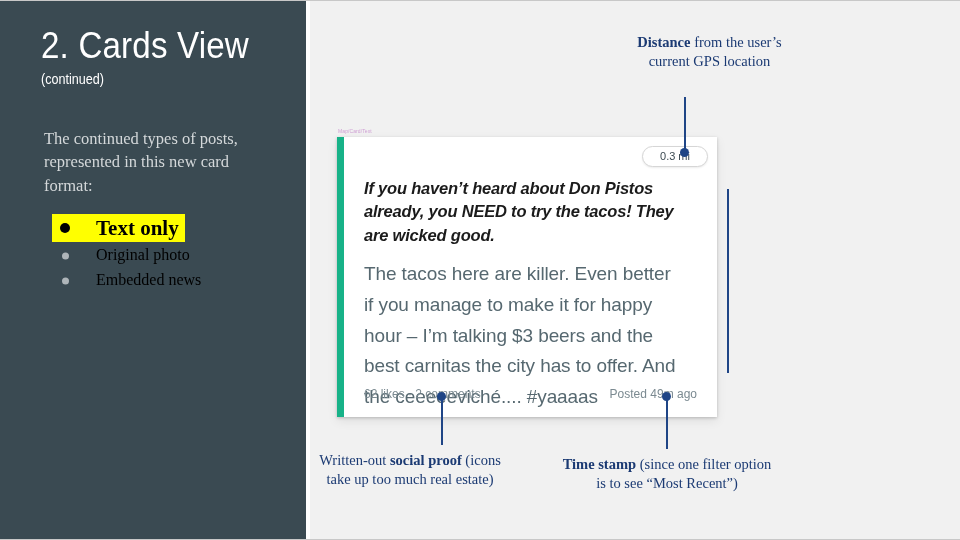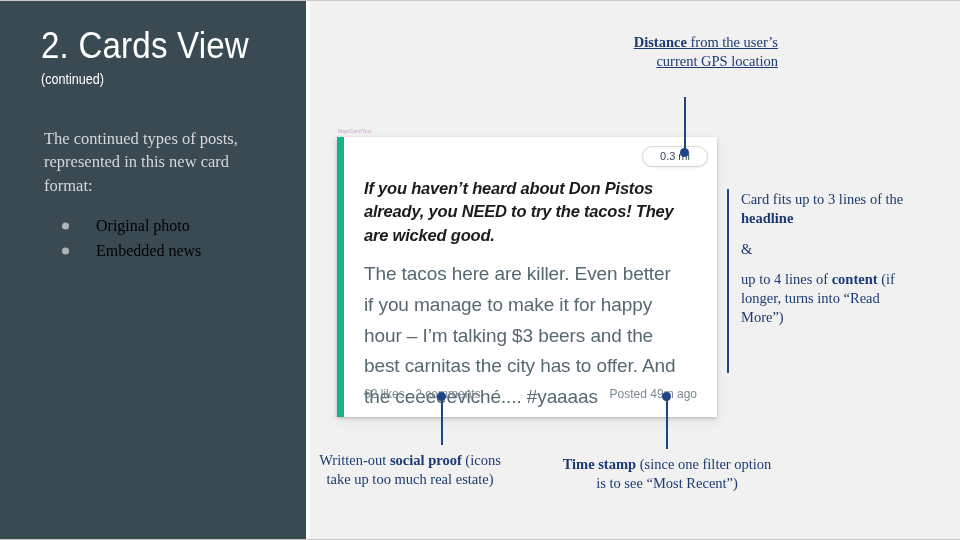--- a/index.html
+++ b/index.html
@@ -202,25 +202,24 @@
   .annot {
     position: absolute;
     font-family: "Liberation Serif", serif;
     color: #1b3a73;
     font-size: 14.5px;
     line-height: 1.32;
   }
   .annot b { font-weight: bold; }
 
   #annot-distance {
-    left: 593px;
+    left: 617px;
     top: 32px;
     width: 185px;
-    text-align: right;
-    text-decoration: underline;
+    text-align: center;
   }
   #annot-right {
     left: 741px;
     top: 189px;
     width: 180px;
     text-align: left;
     line-height: 1.33;
   }
   #annot-right .gap { display: block; height: 11px; }
   #annot-social {
@@ -264,20 +263,24 @@
 <div id="slide">
 
   <div id="left-panel"></div>
   <div id="panel-divider"></div>
 
   <div class="slide-title">2.  Cards View</div>
   <div class="slide-subtitle">(continued)</div>
   <div class="panel-body">The continued types of posts, represented in this new card format:</div>
 
   <ul class="bullets">
+    <li class="highlight">
+      <span class="dot"></span>
+      <span>Text only</span>
+    </li>
     <li>
       <span class="dot"></span>
       <span>Original photo</span>
     </li>
     <li>
       <span class="dot"></span>
       <span>Embedded news</span>
     </li>
   </ul>
 
@@ -302,28 +305,20 @@
   <div class="leader" id="leader-social"></div>
   <div class="leader-dot" id="leader-social-dot"></div>
 
   <div class="leader" id="leader-time"></div>
   <div class="leader-dot" id="leader-time-dot"></div>
 
   <div class="annot" id="annot-distance">
     <b>Distance</b><span> from the user’s current GPS location</span>
   </div>
 
-  <div class="annot" id="annot-right">
-    <span>Card fits up to 3 lines of the </span><b>headline</b>
-    <span class="gap"></span>
-    <span>&amp;</span>
-    <span class="gap"></span>
-    <span>up to 4 lines of </span><b>content</b>
-    <span>(if longer, turns into “Read More”)</span>
-  </div>
 
   <div class="annot" id="annot-social">
     <span>Written-out </span><b>social proof</b>
     <span>(icons take up too much real estate)</span>
   </div>
 
   <div class="annot" id="annot-time">
     <b>Time stamp</b>
     <span>(since one filter option is to see “Most Recent”)</span>
   </div>

